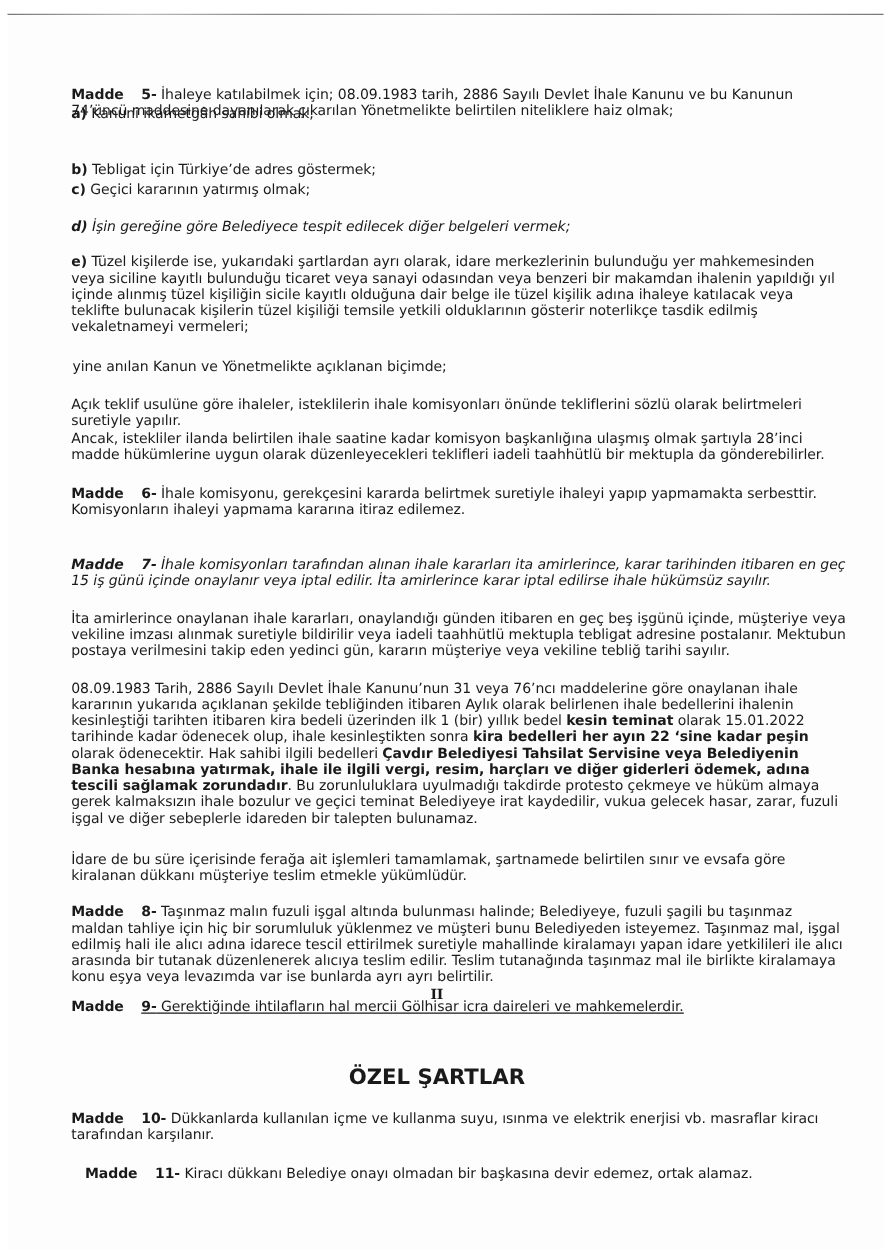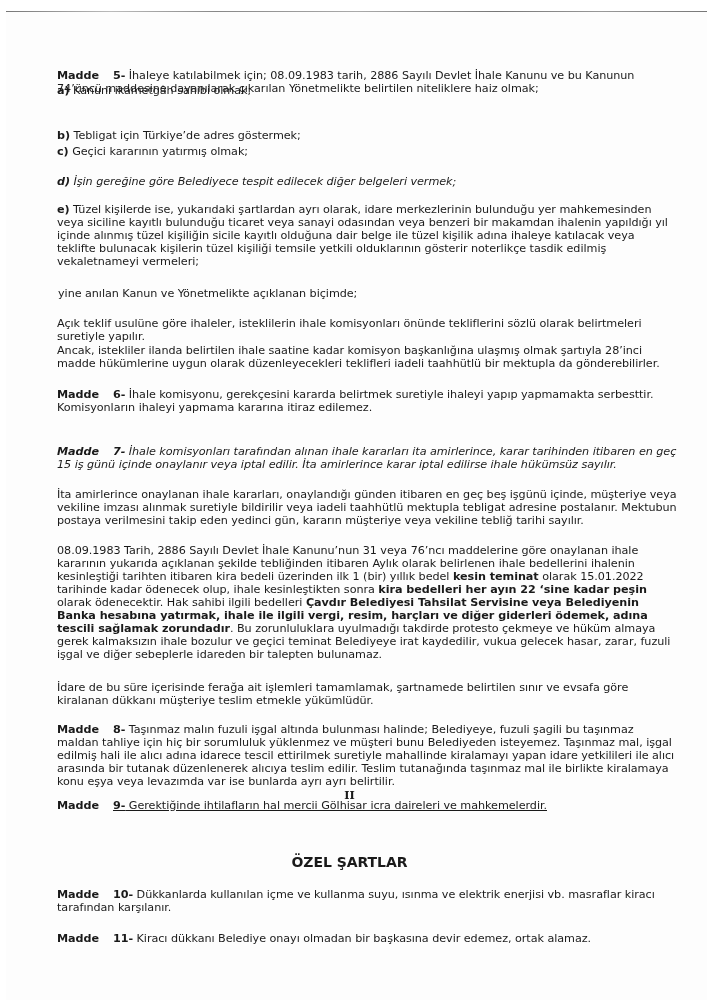--- a/index.html
+++ b/index.html
@@ -63,19 +63,19 @@
 
   <p class="p" style="position:absolute; top:502px; width:620px;"><span>08.09.1983 Tarih, 2886 Sayılı Devlet İhale Kanunu’nun 31 veya 76’ncı maddelerine göre onaylanan ihale kararının yukarıda açıklanan şekilde tebliğinden itibaren Aylık olarak belirlenen ihale bedellerini ihalenin kesinleştiği tarihten itibaren kira bedeli üzerinden ilk 1 (bir) yıllık bedel </span><span class="b">kesin teminat</span><span> olarak 15.01.2022 tarihinde kadar ödenecek olup, ihale kesinleştikten sonra </span><span class="b">kira bedelleri her ayın 22 ‘sine kadar peşin</span><span> olarak ödenecektir. Hak sahibi ilgili bedelleri </span><span class="b">Çavdır Belediyesi Tahsilat Servisine veya Belediyenin Banka hesabına yatırmak, ihale ile ilgili vergi, resim, harçları ve diğer giderleri ödemek, adına tescili sağlamak zorundadır</span><span>. Bu zorunluluklara uyulmadığı takdirde protesto çekmeye ve hüküm almaya gerek kalmaksızın ihale bozulur ve geçici teminat Belediyeye irat kaydedilir, vukua gelecek hasar, zarar, fuzuli işgal ve diğer sebeplerle idareden bir talepten bulunamaz.</span></p>
 
   <p class="p" style="position:absolute; top:639px; width:615px;">İdare de bu süre içerisinde ferağa ait işlemleri tamamlamak, şartnamede belirtilen sınır ve evsafa göre kiralanan dükkanı müşteriye teslim etmekle yükümlüdür.</p>
 
   <p class="p" style="position:absolute; top:681px; width:620px;"><span class="madde">Madde</span><span class="num">8-</span><span> Taşınmaz malın fuzuli işgal altında bulunması halinde; Belediyeye, fuzuli şagili bu taşınmaz maldan tahliye için hiç bir sorumluluk yüklenmez ve müşteri bunu Belediyeden isteyemez. Taşınmaz mal, işgal edilmiş hali ile alıcı adına idarece tescil ettirilmek suretiyle mahallinde kiralamayı yapan idare yetkilileri ile alıcı arasında bir tutanak düzenlenerek alıcıya teslim edilir. Teslim tutanağında taşınmaz mal ile birlikte kiralamaya konu eşya veya levazımda var ise bunlarda ayrı ayrı belirtilir.</span></p>
 
   <p class="p" style="position:absolute; top:757px;text-decoration:underline;"><span class="madde">Madde</span><span class="num">9-</span><span> Gerektiğinde ihtilafların hal mercii Gölhisar icra daireleri ve mahkemelerdir.</span></p>
 
   <p class="p center b" style="position:absolute; top:747px; left:0; width:585px; font-family:'DejaVu Serif', serif;">II</p>
-  <p class="p center b" style="position:absolute; top:814px; left:0; width:585px; font-size:14px;">ÖZEL ŞARTLAR</p>
+  <p class="p center b" style="position:absolute; top:814px; left:0; width:585px; font-size:17px;">ÖZEL ŞARTLAR</p>
 
   <p class="p" style="position:absolute; top:846px; width:615px;"><span class="madde">Madde</span><span class="num">10-</span><span> Dükkanlarda kullanılan içme ve kullanma suyu, ısınma ve elektrik enerjisi vb. masraflar kiracı tarafından karşılanır.</span></p>
 
-  <p class="p" style="position:absolute; top:890px;"><span class="madde">Madde</span><span class="num">11-</span><span> Kiracı dükkanı Belediye onayı olmadan bir başkasına devir edemez, ortak alamaz.</span></p>
+  <p class="p" style="position:absolute; top:890px;margin-left:11px;"><span class="madde">Madde</span><span class="num">11-</span><span> Kiracı dükkanı Belediye onayı olmadan bir başkasına devir edemez, ortak alamaz.</span></p>
 
 </div>
 
 </body></html>

